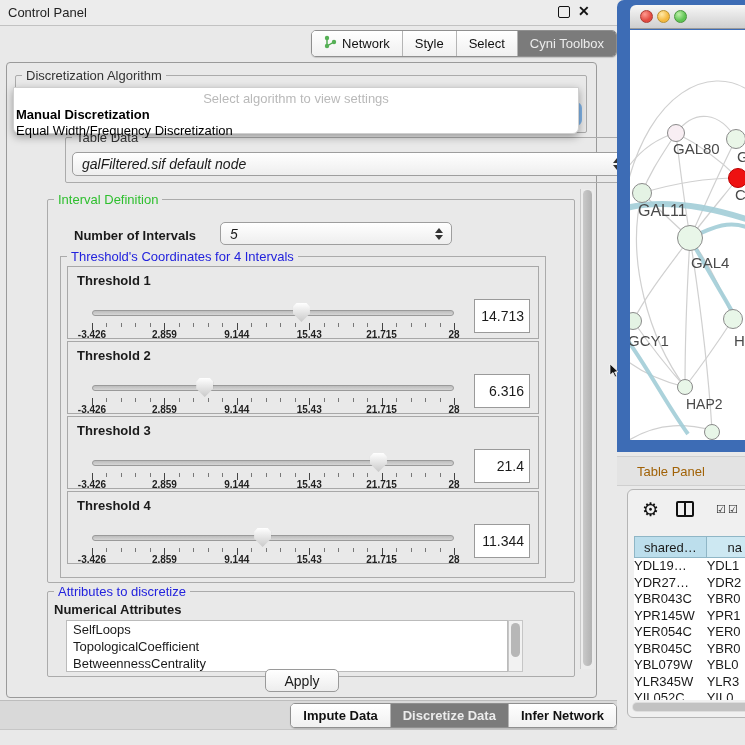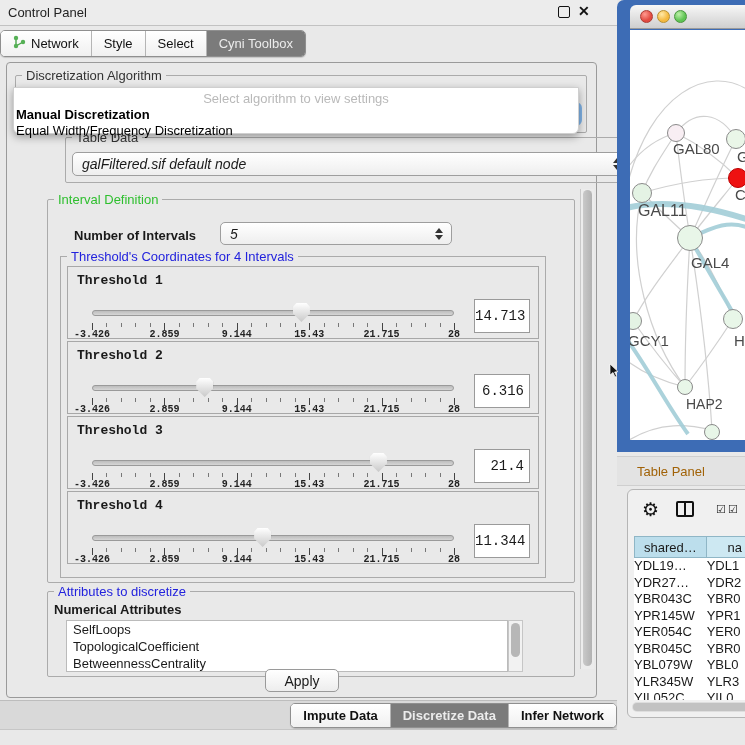--- a/index.html
+++ b/index.html
@@ -14,21 +14,21 @@
   .cp-title { position:absolute; left:8px; top:5px; font-size:13px; color:#222; }
   .float-icon { position:absolute; left:558px; top:6px; width:12px; height:12px; border:1.5px solid #111; border-radius:2px; }
   .close-icon { position:absolute; left:578px; top:3px; font-size:14px; font-weight:bold; color:#111; }
 
   .tabgroup { display:flex; border:1px solid #8f8f8f; border-radius:5px; overflow:hidden;
     background:#fff; box-shadow:0 1px 1px rgba(0,0,0,.15); }
   .tab { padding:4px 12px; font-size:13px; background:linear-gradient(#ffffff,#f0f0f0);
     border-right:1px solid #b5b5b5; white-space:nowrap; display:flex; align-items:center; gap:5px; color:#111; }
   .tab:last-child { border-right:none; }
   .tab.active { background:#7b7b7b; color:#ececec; }
-  .top-strip { position:absolute; left:0; top:30px; width:617px; display:flex; justify-content:flex-start; }
+  .top-strip { position:absolute; left:0; top:30px; width:617px; display:flex; justify-content:flex-end; }
   .bottom-strip { position:absolute; left:0; top:700px; width:617px; height:30px; background:#d9d9d9;
     border-top:1px solid #bdbdbd; border-bottom:1px solid #c6c6c6; display:flex; justify-content:flex-end; align-items:center; }
   .bottom-strip .tab { font-weight:bold; }
 
   .main-panel { position:absolute; left:6px; top:62px; width:591px; height:636px;
     border:1px solid #9a9a9a; border-radius:4px; background:#e9e9e9; }
 
   .group { position:absolute; border:1px solid #ababab; border-radius:2px; }
   .legend { position:absolute; top:-8px; left:6px; background:#e9e9e9; padding:0 4px; font-size:13px; }
   .legend.gray { color:#333; }
@@ -53,21 +53,21 @@
   .spinner i { width:0; height:0; border-left:4px solid transparent; border-right:4px solid transparent; }
   .spinner .up { border-bottom:5px solid #333; }
   .spinner .dn { border-top:5px solid #333; }
   .td-combo { left:6px; top:14px; width:558px; height:24px; }
 
   .iv-group { left:40px; top:136px; width:528px; height:384px; }
   .noi-label { position:absolute; left:26px; top:28px; font-size:13px; font-weight:bold; }
   .noi-combo { left:172px; top:22px; width:232px; height:23px; }
 
   .th-group { position:absolute; left:12px; top:56px; width:486px; height:322px; border:1px solid #ababab; }
-  .t-box { position:absolute; left:6px; width:472px; height:73px; border:1px solid #a8a8a8; background:#e9e9e9;font-family:Liberation Mono, monospace; }
+  .t-box { position:absolute; left:6px; width:472px; height:73px; border:1px solid #a8a8a8; background:#e9e9e9; }
   .t-label { position:absolute; left:9px; top:6px; font-size:13px; font-weight:bold; }
   .slider { position:absolute; left:24px; top:38px; width:362px; height:20px; }
   .track { position:absolute; left:0; top:5px; width:100%; height:6px; background:linear-gradient(#bdbdbd,#d6d6d6);
     border:1px solid #9a9a9a; border-radius:3px; }
   .thumb { position:absolute; top:-2px; width:17px; height:19px; margin-left:-8px;
     background:linear-gradient(#ffffff,#c9c9c9);
     clip-path:polygon(20% 0,80% 0,100% 20%,100% 55%,50% 100%,0 55%,0 20%);
     filter:drop-shadow(0 0 1px #777); }
   .tickrow { position:absolute; left:24px; top:56px; width:362px; height:16px; }
   .minorticks { position:absolute; left:0; top:0; width:100%; height:4px;

